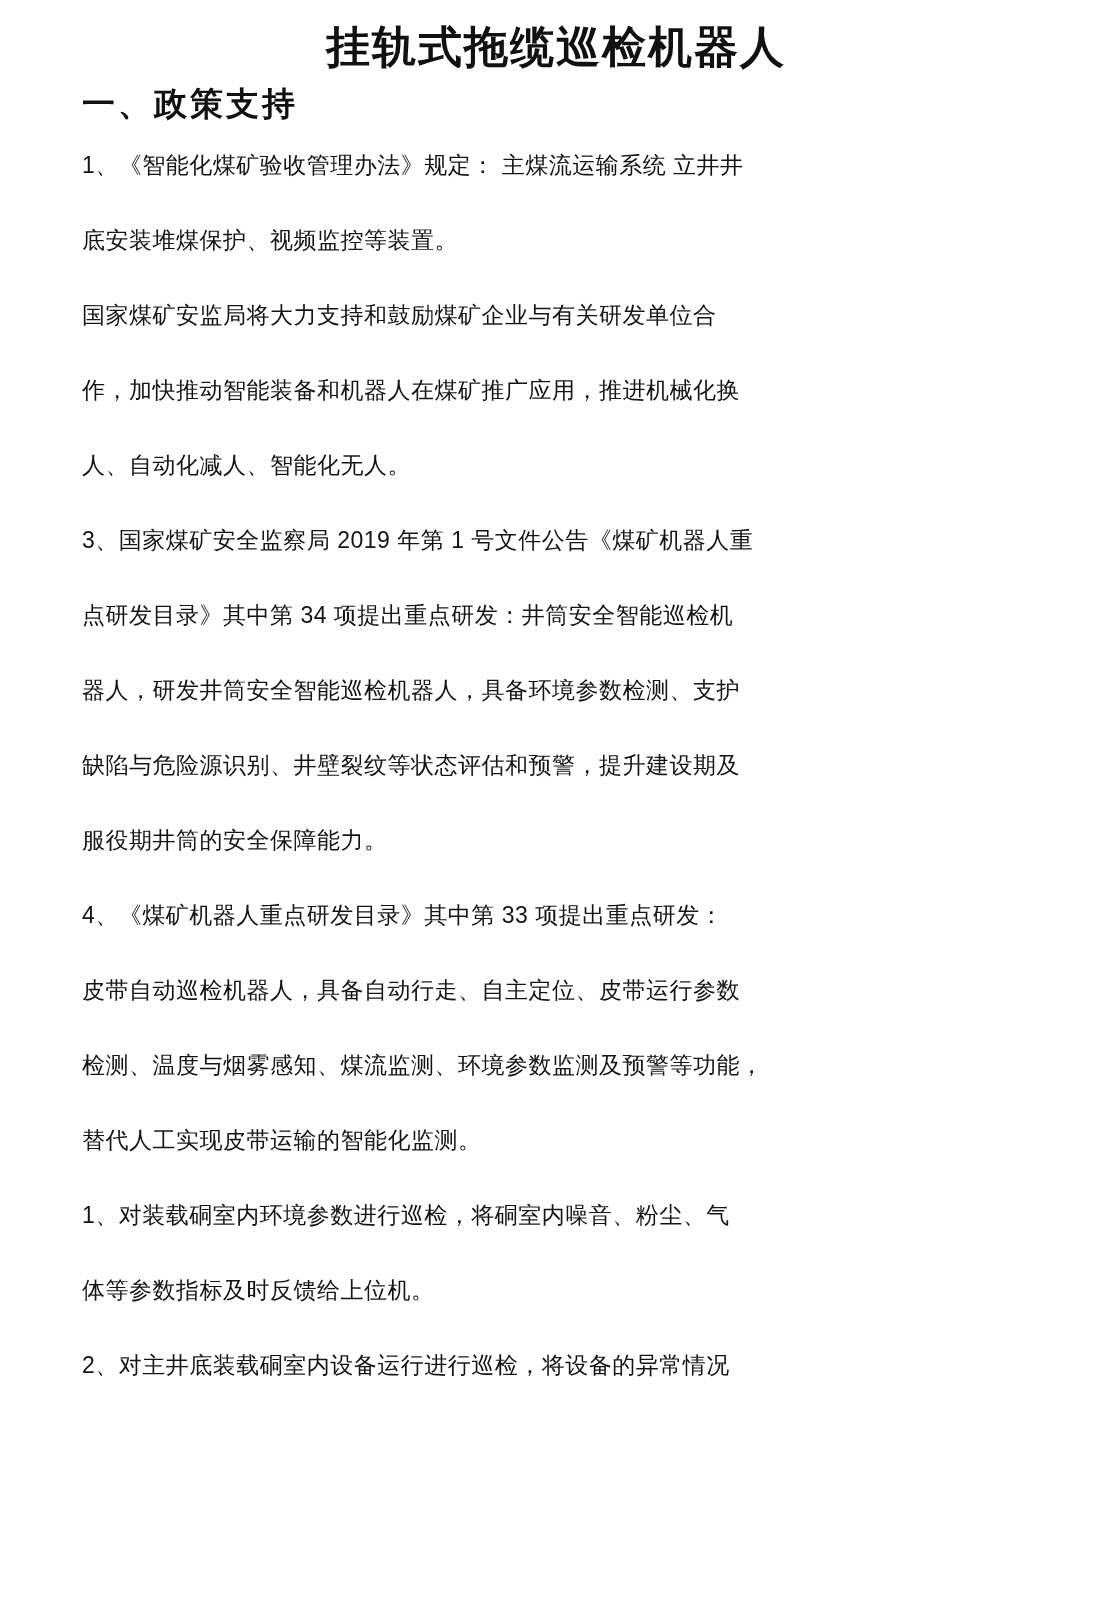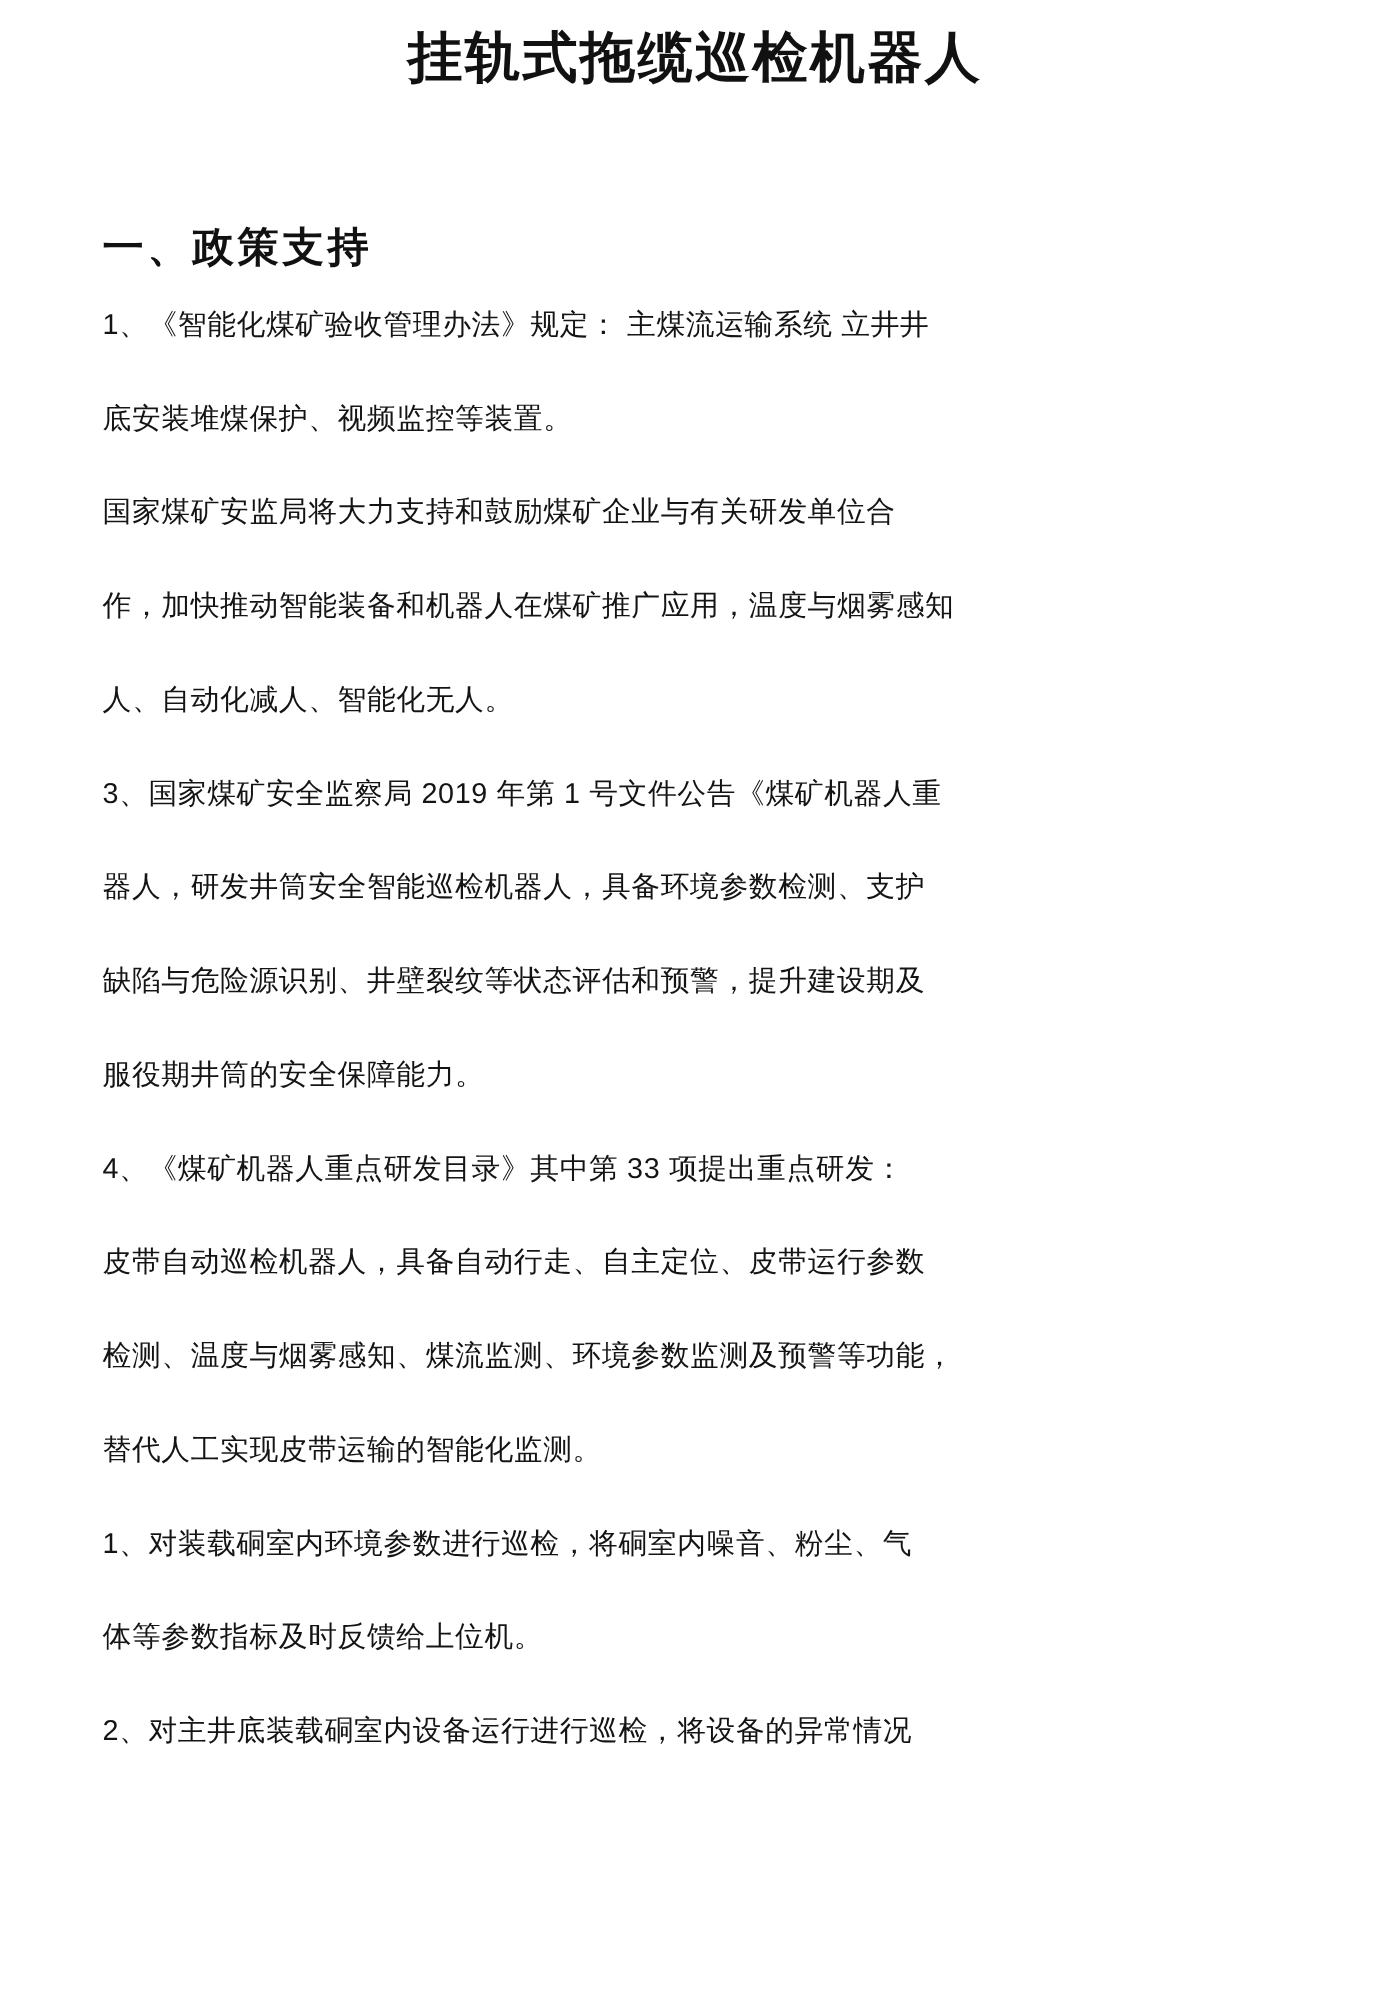--- a/index.html
+++ b/index.html
@@ -32,21 +32,20 @@
   }
   .section-heading {
     margin: 0;
     font-size: 33px;
     font-weight: bold;
     letter-spacing: 3px;
     line-height: 48px;
     color: #111111;
   }
   .section-heading.first {
-    margin-top: 94px;
   }
   .section-heading.second {
     margin-top: 6px;
     line-height: 58px;
   }
   .para {
     margin: 0;
     padding: 0;
   }
   .line {
@@ -67,26 +66,27 @@
 
   <h2 class="section-heading first">一、政策支持</h2>
 
   <div class="para">
     <span class="line">1、《智能化煤矿验收管理办法》规定： 主煤流运输系统 立井井</span>
     <span class="line">底安装堆煤保护、视频监控等装置。</span>
   </div>
 
   <div class="para">
     <span class="line">国家煤矿安监局将大力支持和鼓励煤矿企业与有关研发单位合</span>
-    <span class="line">作，加快推动智能装备和机器人在煤矿推广应用，温度与烟雾感知</span>
+    <span class="line">作，加快推动智能装备和机器人在煤矿推广应用，推进机械化换</span>
     <span class="line">人、自动化减人、智能化无人。</span>
   </div>
 
   <div class="para">
     <span class="line">3、国家煤矿安全监察局 2019 年第 1 号文件公告《煤矿机器人重</span>
+    <span class="line">点研发目录》其中第 34 项提出重点研发：井筒安全智能巡检机</span>
     <span class="line">器人，研发井筒安全智能巡检机器人，具备环境参数检测、支护</span>
     <span class="line">缺陷与危险源识别、井壁裂纹等状态评估和预警，提升建设期及</span>
     <span class="line">服役期井筒的安全保障能力。</span>
   </div>
 
   <div class="para">
     <span class="line">4、《煤矿机器人重点研发目录》其中第 33 项提出重点研发：</span>
     <span class="line">皮带自动巡检机器人，具备自动行走、自主定位、皮带运行参数</span>
     <span class="line">检测、温度与烟雾感知、煤流监测、环境参数监测及预警等功能，</span>
     <span class="line">替代人工实现皮带运输的智能化监测。</span>

